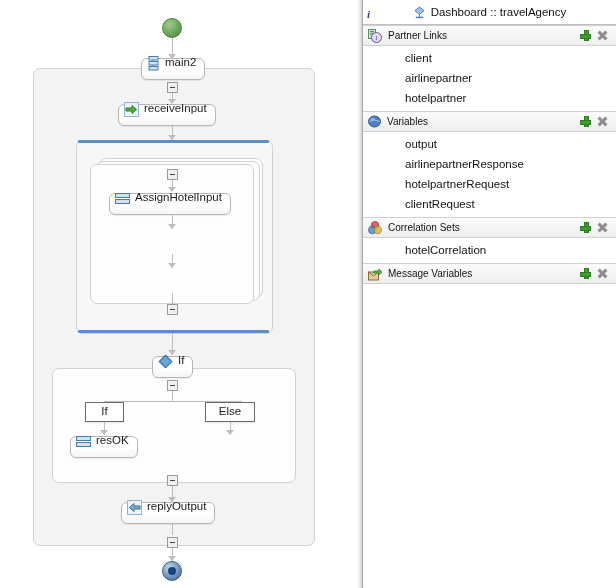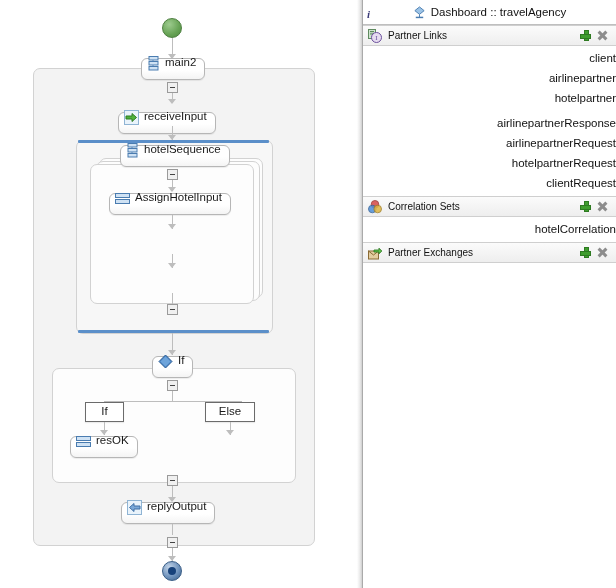--- a/index.html
+++ b/index.html
@@ -62,21 +62,21 @@
   .pnl-title{height:24px;display:flex;align-items:center;justify-content:center;gap:5px;background:#fff;
              border-bottom:1px solid #bfbfbf;font-size:11.5px;color:#111;position:relative;}
   .info-i{position:absolute;left:4px;top:8px;font-weight:bold;font-style:italic;font-size:11px;color:#3b3b78;font-family:"Liberation Serif",serif;}
 
   .sec-head{height:21px;display:flex;align-items:center;gap:6px;padding:0 4px 0 5px;
             background:linear-gradient(to bottom,#fbfbfb,#eeeeee);
             border-top:1px solid #cfcfcf;border-bottom:1px solid #cfcfcf;box-sizing:border-box;}
   .sec-head .st{flex:1;font-size:10px;color:#111;}
   .sec-head .acts{display:flex;align-items:center;gap:6px;padding-right:4px;}
 
-  .sec-body{background:#fff;padding:2px 0 3px 16px;text-align:right;}
+  .sec-body{background:#fff;padding:2px 0 3px 16px;}
   .itm{height:20px;line-height:20px;padding-left:26px;font-size:11.5px;color:#111;}
 
   .plus{width:11px;height:11px;position:relative;display:inline-block;}
   .plus:before,.plus:after{content:"";position:absolute;background:#3f9d2e;border:1px solid #2e7a21;box-sizing:border-box;}
   .plus:before{left:4px;top:0;width:5px;height:11px;}
   .plus:after{left:0;top:4px;width:11px;height:5px;}
   .xbtn{width:11px;height:11px;position:relative;display:inline-block;}
   .xbtn:before,.xbtn:after{content:"";position:absolute;left:0;top:4px;width:11px;height:3px;background:#8d8d8d;}
   .xbtn:before{transform:rotate(45deg);}
   .xbtn:after{transform:rotate(-45deg);}
@@ -112,43 +112,32 @@
           <rect x="2" y="5.5" width="9" height="3.5" fill="#cfe2f4" stroke="#4a7cb0" stroke-width="1"></rect>
           <rect x="2" y="10.5" width="9" height="3.5" fill="#cfe2f4" stroke="#4a7cb0" stroke-width="1"></rect>
         </svg>
       </span>
       <span class="lbl">main2</span>
     </div>
     <div class="collapse" style="left:167px;top:82px;"></div>
     <div class="ln lnv" style="left:172px;top:93px;height:9px;"></div>
     <div class="arrow" style="left:168px;top:99px;"></div>
 
-    <div class="node" style="left:118px;top:104px;margin-top:8px;">
+    <div class="node" style="left:118px;top:104px;">
       <span class="ico">
         <svg width="15" height="15" viewBox="0 0 15 15">
           <rect x="0.5" y="0.5" width="14" height="14" fill="#e9f3fb" stroke="#8fb4d4" stroke-width="1"></rect>
           <path d="M2 6 L8 6 L8 3.5 L12.5 7.5 L8 11.5 L8 9 L2 9 Z" fill="#4fb23c" stroke="#2f7d24" stroke-width="1" stroke-linejoin="round"></path>
         </svg>
       </span>
       <span class="lbl">receiveInput</span>
     </div>
     <div class="ln lnv" style="left:172px;top:126px;height:14px;"></div>
     <div class="arrow" style="left:168px;top:135px;"></div>
 
-    <div class="node" style="left:120px;top:145px;">
-      <span class="ico">
-        <svg width="13" height="15" viewBox="0 0 13 15">
-          <rect x="5.5" y="1" width="1" height="13" fill="#6b9ccf"></rect>
-          <rect x="2" y="0.5" width="9" height="3.5" fill="#cfe2f4" stroke="#4a7cb0" stroke-width="1"></rect>
-          <rect x="2" y="5.5" width="9" height="3.5" fill="#cfe2f4" stroke="#4a7cb0" stroke-width="1"></rect>
-          <rect x="2" y="10.5" width="9" height="3.5" fill="#cfe2f4" stroke="#4a7cb0" stroke-width="1"></rect>
-        </svg>
-      </span>
-      <span class="lbl">hotelSequence</span>
-    </div>
     <div class="collapse" style="left:167px;top:169px;"></div>
     <div class="ln lnv" style="left:172px;top:180px;height:10px;"></div>
     <div class="arrow" style="left:168px;top:187px;"></div>
 
     <div class="node" style="left:109px;top:193px;">
       <span class="ico">
         <svg width="15" height="13" viewBox="0 0 15 13">
           <rect x="0.5" y="1.5" width="14" height="4" fill="#cfe2f4" stroke="#4a7cb0" stroke-width="1"></rect>
           <rect x="0.5" y="7.5" width="14" height="4" fill="#cfe2f4" stroke="#4a7cb0" stroke-width="1"></rect>
         </svg>
@@ -261,23 +250,37 @@
         <span class="plus"></span>
         <span class="xbtn"></span>
       </span>
     </div>
     <div class="sec-body">
       <div class="itm">client</div>
       <div class="itm">airlinepartner</div>
       <div class="itm">hotelpartner</div>
     </div>
 
+    <div class="sec-head">
+      <span class="ico">
+        <svg width="13" height="13" viewBox="0 0 13 13">
+          <ellipse cx="6.5" cy="6.5" rx="6" ry="5.5" fill="#4f7fbf" stroke="#2e5888" stroke-width="1"></ellipse>
+          <path d="M1 6.5 Q6.5 3.5 12 6.5" stroke="#9dc2e8" stroke-width="1" fill="none"></path>
+          <ellipse cx="4.6" cy="4.2" rx="2.2" ry="1.3" fill="#a7c9ec" opacity="0.75"></ellipse>
+        </svg>
+      </span>
+      <span class="st">Variables</span>
+      <span class="acts">
+        <span class="plus"></span>
+        <span class="xbtn"></span>
+      </span>
+    </div>
     <div class="sec-body">
+      <div class="itm">output</div>
       <div class="itm">airlinepartnerResponse</div>
-      <div class="itm">airlinepartnerRequest</div>
       <div class="itm">hotelpartnerRequest</div>
       <div class="itm">clientRequest</div>
     </div>
 
     <div class="sec-head">
       <span class="ico">
         <svg width="14" height="14" viewBox="0 0 14 14">
           <circle cx="7" cy="4.3" r="3.8" fill="#d8534f" stroke="#9a3b38" stroke-width="0.9" opacity="0.9"></circle>
           <circle cx="4.3" cy="9" r="3.8" fill="#4f8fd8" stroke="#2f5e93" stroke-width="0.9" opacity="0.85"></circle>
           <circle cx="9.7" cy="9" r="3.8" fill="#e0b640" stroke="#9c7b21" stroke-width="0.9" opacity="0.85"></circle>
@@ -294,21 +297,21 @@
     </div>
 
     <div class="sec-head">
       <span class="ico">
         <svg width="14" height="14" viewBox="0 0 14 14">
           <rect x="0.5" y="5" width="10" height="8" fill="#e3cda0" stroke="#8a6a33" stroke-width="1"></rect>
           <path d="M0.5 5 L5.5 9 L10.5 5" fill="none" stroke="#8a6a33" stroke-width="1"></path>
           <path d="M6 4 L11 4 L11 2.2 L13.8 5 L11 7.8 L11 6 L6 6 Z" fill="#5fbf4a" stroke="#2f7d24" stroke-width="0.9" stroke-linejoin="round"></path>
         </svg>
       </span>
-      <span class="st">Partner Exchanges</span>
+      <span class="st">Message Variables</span>
       <span class="acts">
         <span class="plus"></span>
         <span class="xbtn"></span>
       </span>
     </div>
 
   </div>
 </div>
 
 </body></html>

